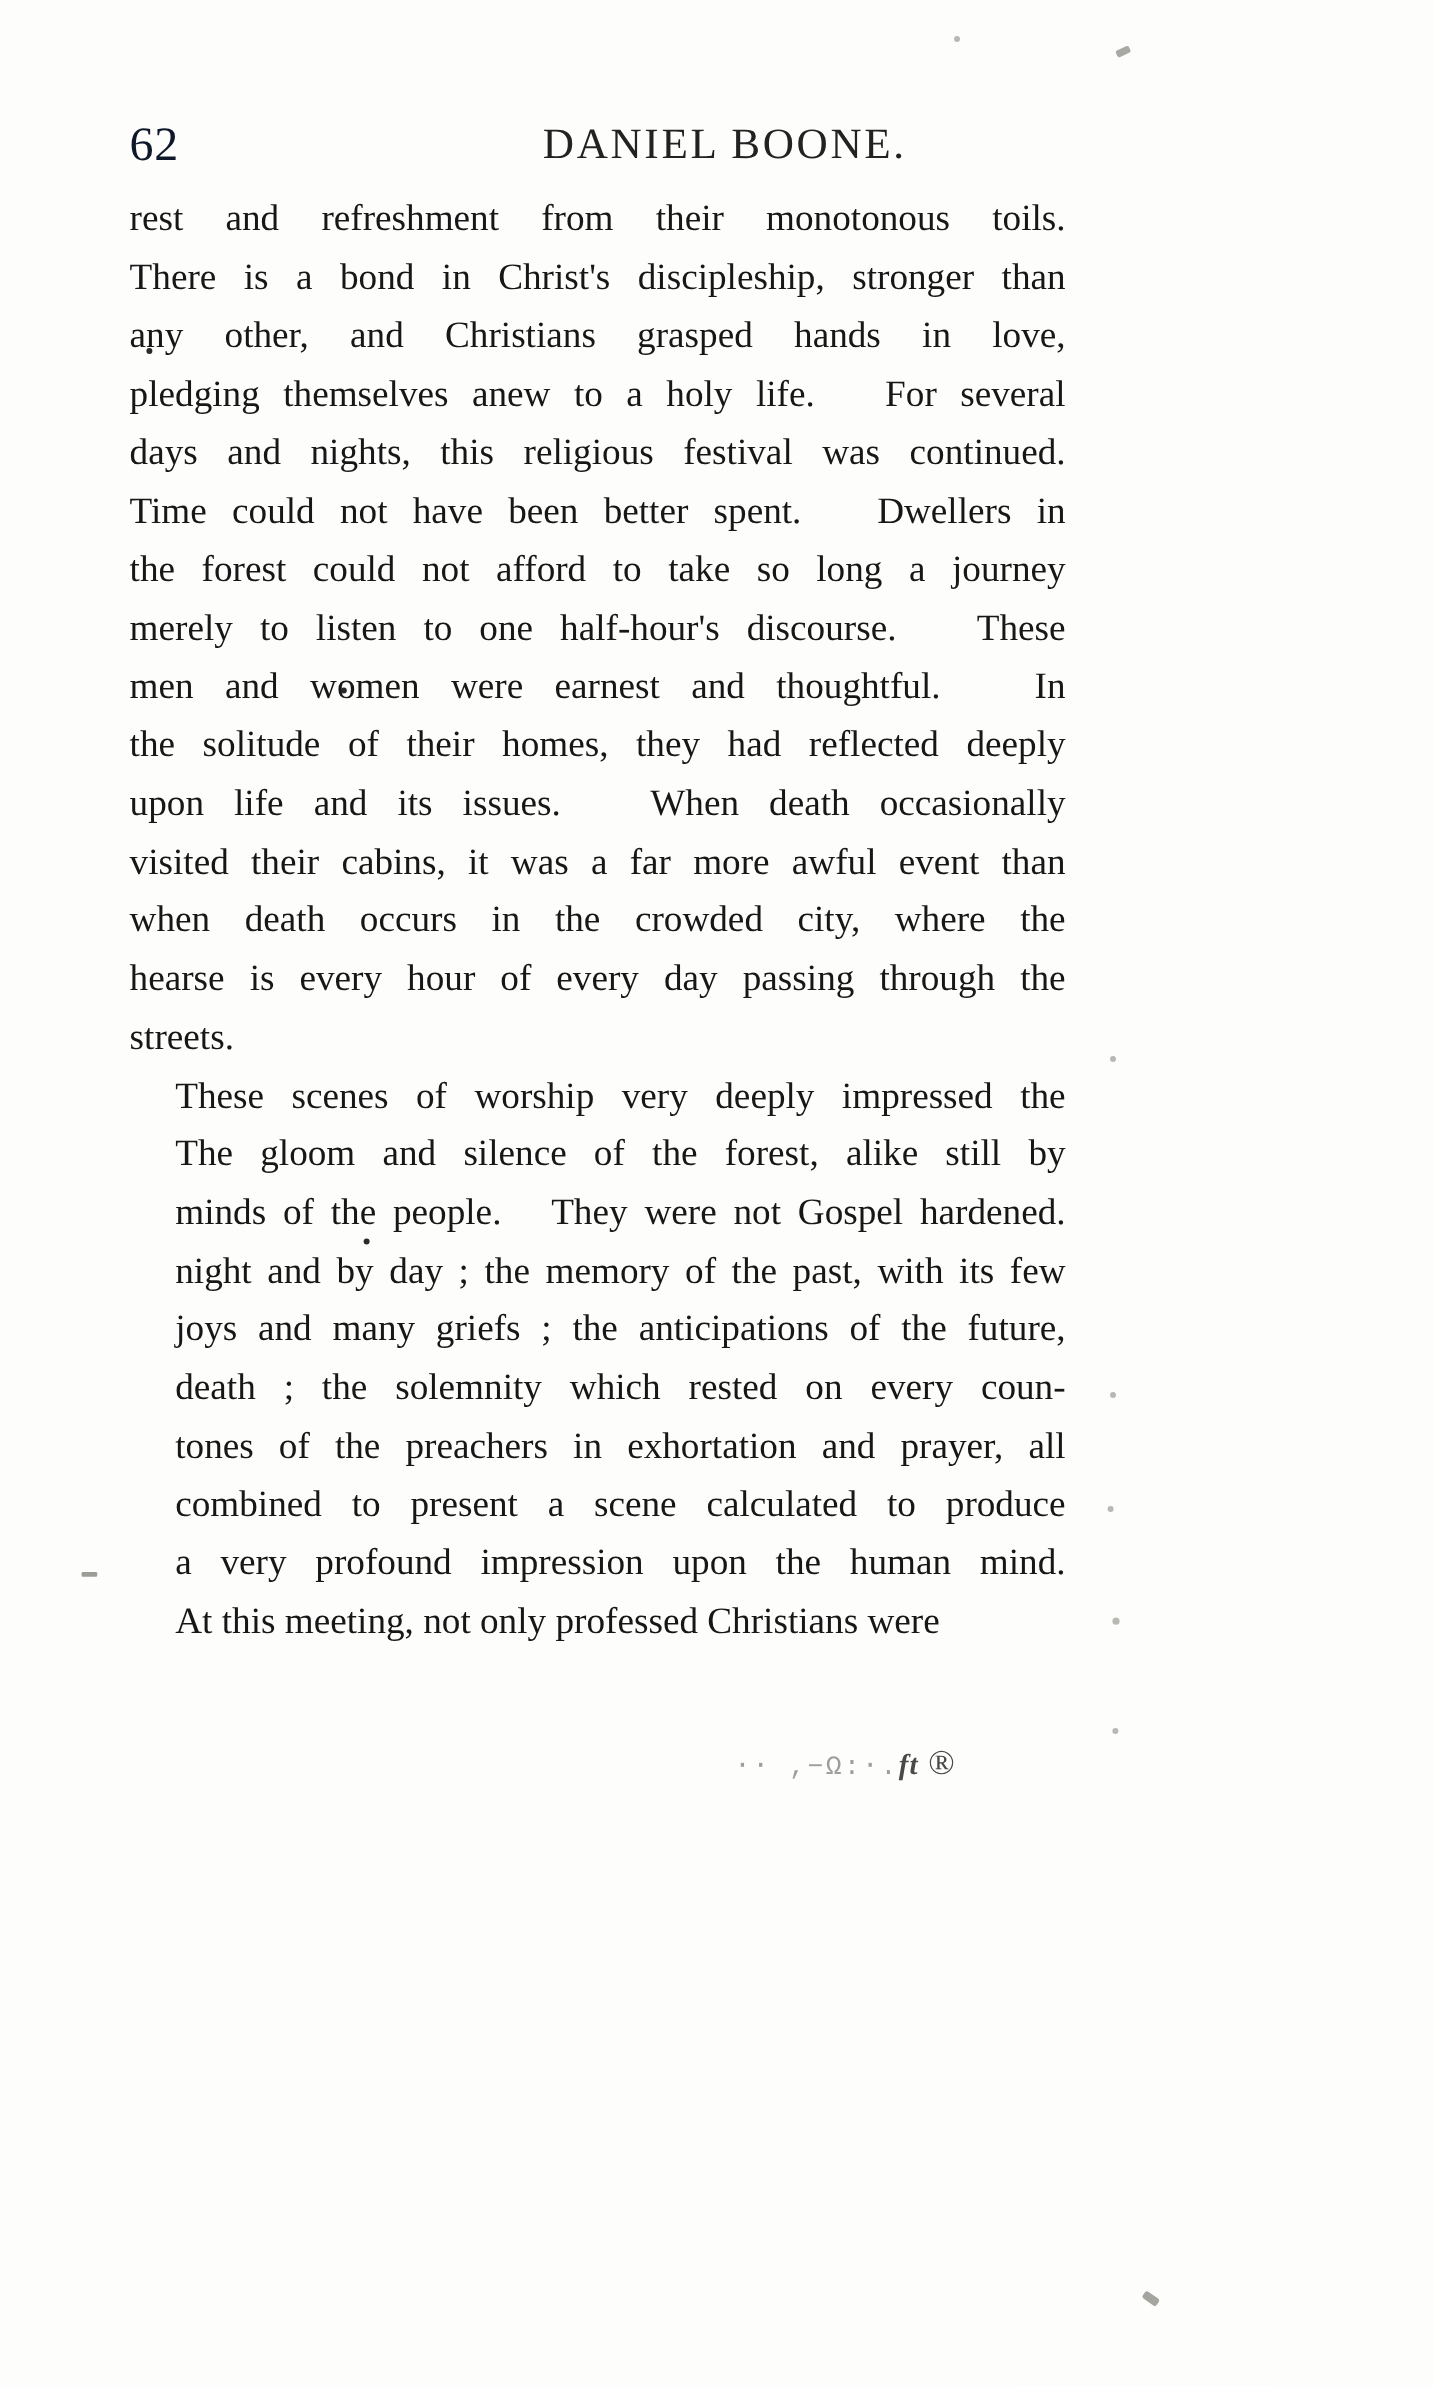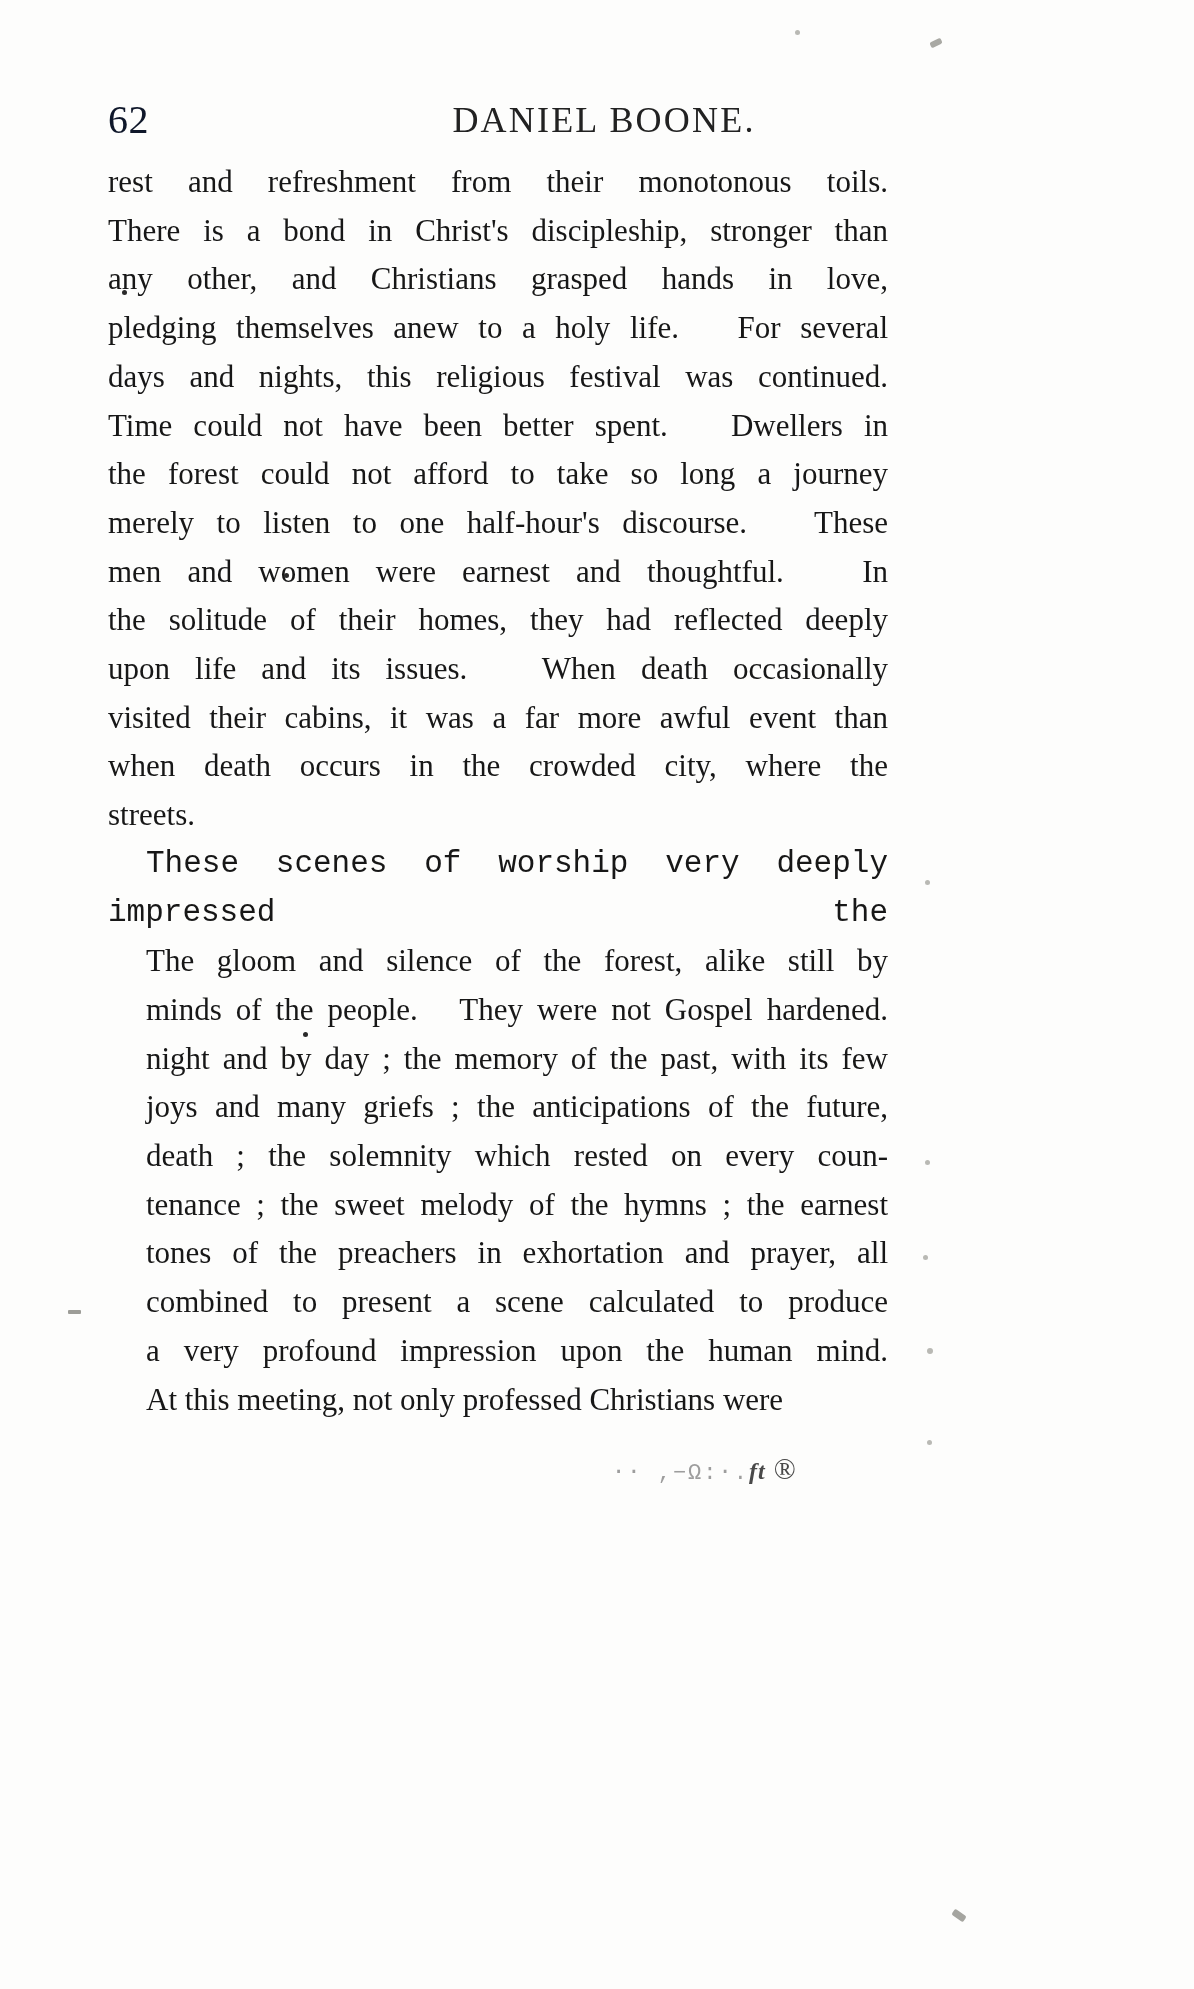--- a/index.html
+++ b/index.html
@@ -163,30 +163,30 @@
         <span class="justline">pledging themselves anew to a holy life.   For several</span>
         <span class="justline">days and nights, this religious festival was continued.</span>
         <span class="justline">Time could not have been better spent.   Dwellers in</span>
         <span class="justline">the forest could not afford to take so long a journey</span>
         <span class="justline">merely to listen to one half-hour's discourse.   These</span>
         <span class="justline">men and women were earnest and thoughtful.   In</span>
         <span class="justline">the solitude of their homes, they had reflected deeply</span>
         <span class="justline">upon life and its issues.   When death occasionally</span>
         <span class="justline">visited their cabins, it was a far more awful event than</span>
         <span class="justline">when death occurs in the crowded city, where the</span>
+        <span class="justline">hearse is every hour of every day passing through the</span>
         <span class="lastline">streets.</span>
       </p>
     <p class="indent" id="p2">
-        <span class="justline" style="text-indent: 38px; font-family: Liberation Mono, monospace;">These scenes of worship very deeply impressed the</span>
+        <span class="justline" style="text-indent: 38px;">These scenes of worship very deeply impressed the</span>
         <span class="justline">The gloom and silence of the forest, alike still by</span>
         <span class="justline">minds of the people.   They were not Gospel hardened.</span>
         <span class="justline">night and by day ; the memory of the past, with its few</span>
         <span class="justline">joys and many griefs ; the anticipations of the future,</span>
         <span class="justline">death ; the solemnity which rested on every coun-</span>
-        <span class="justline">tenance ; the sweet melody of the hymns ; the earnest</span>
         <span class="justline">tones of the preachers in exhortation and prayer, all</span>
         <span class="justline">combined to present a scene calculated to produce</span>
         <span class="justline">a very profound impression upon the human mind.</span>
         <span class="lastline">At this meeting, not only professed Christians were</span>
       </p>
   </div>
 
   <div class="stray-dot d1"></div>
   <div class="stray-dot d2"></div>
   <div class="stray-dot d3"></div>

